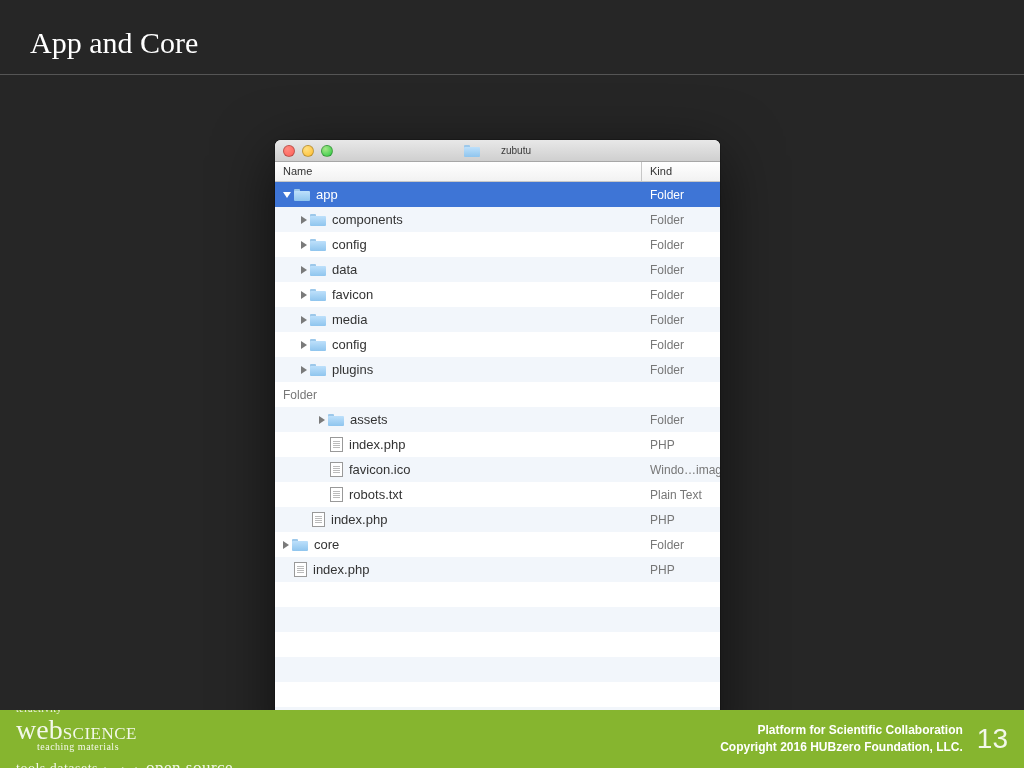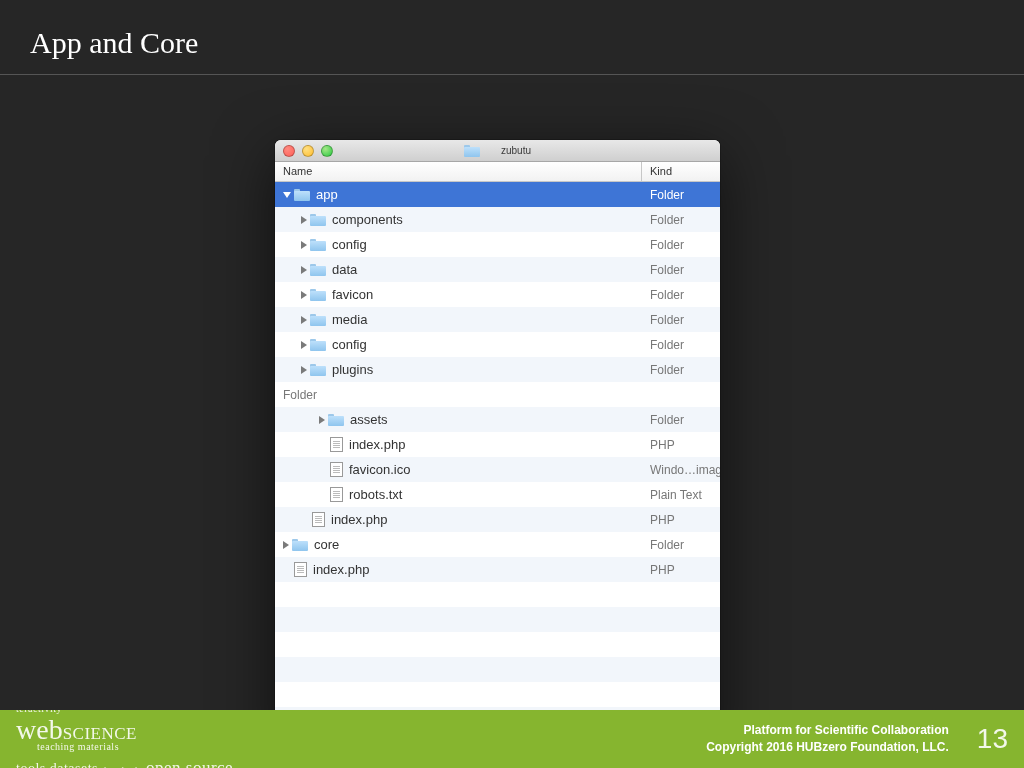--- a/index.html
+++ b/index.html
@@ -33,21 +33,21 @@
 .row.selected .tri.down{border-top-color:#fff}
 .tri.none{width:8px;height:8px}
 .folder-icon{width:16px;height:12px;display:inline-block;margin-right:6px;position:relative}
 .folder-icon::before{content:"";position:absolute;top:0;left:0;width:6px;height:3px;background:#9dc8ea;border-radius:1px 1px 0 0}
 .folder-icon::after{content:"";position:absolute;top:2px;left:0;width:16px;height:10px;background:linear-gradient(#bde0fb,#8fc5ee);border-radius:1px}
 .file-icon{width:13px;height:15px;display:inline-block;margin-right:6px;background:#fff;border:1px solid #999;position:relative}
 .file-icon::before{content:"";position:absolute;left:2px;right:2px;top:3px;height:1px;background:#bbb;box-shadow:0 2px 0 #bbb,0 4px 0 #bbb,0 6px 0 #bbb}
 .footer{position:absolute;bottom:0;left:0;right:0;height:58px;background:#86b52f;display:flex;align-items:center;justify-content:space-between;padding:0 16px;overflow:hidden}
 .footer-art{color:rgba(255,255,255,.9);font-family:Georgia,serif;font-size:14px;line-height:1.05;white-space:pre;letter-spacing:.5px}
 .footer-art .big{font-size:28px;font-weight:normal;letter-spacing:0}
-.footer-right{display:flex;align-items:center;gap:28px;color:#fff}
+.footer-right{display:flex;align-items:center;gap:14px;color:#fff}
 .footer-text{text-align:right;font-size:12px;font-weight:bold;line-height:1.4}
 .page-num{font-size:28px;color:rgba(255,255,255,.9)}
 </style>
 </head>
 <body>
 
 <h1 class="slide-title">App and Core</h1>
 <hr class="title-rule">
 
 <div class="finder">

